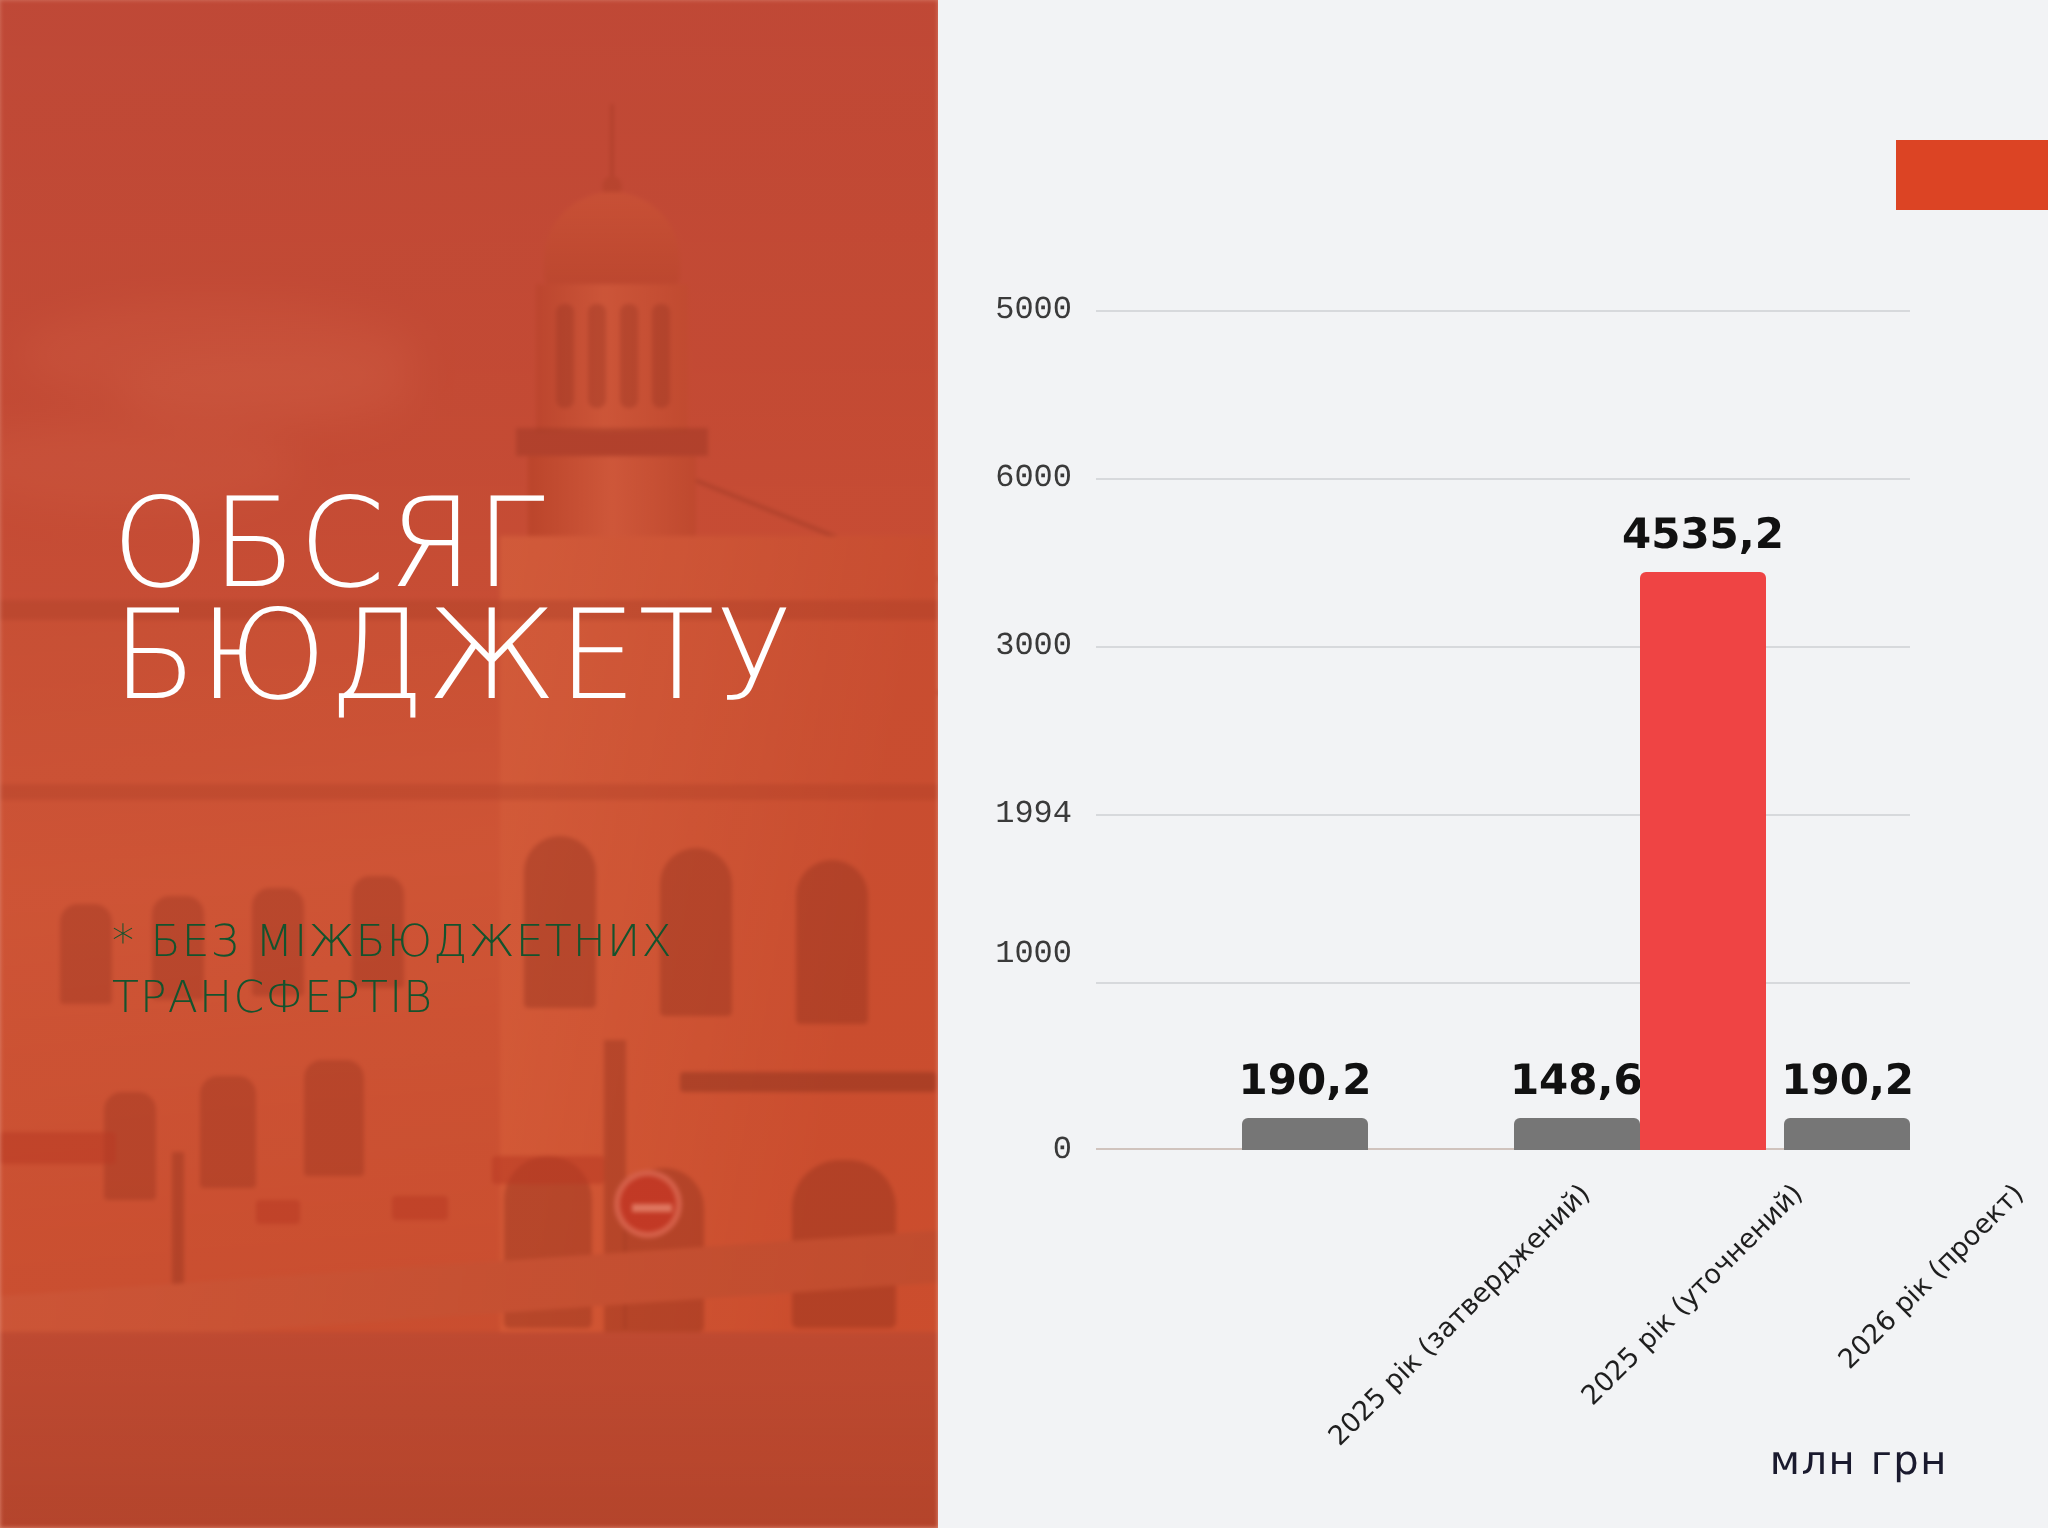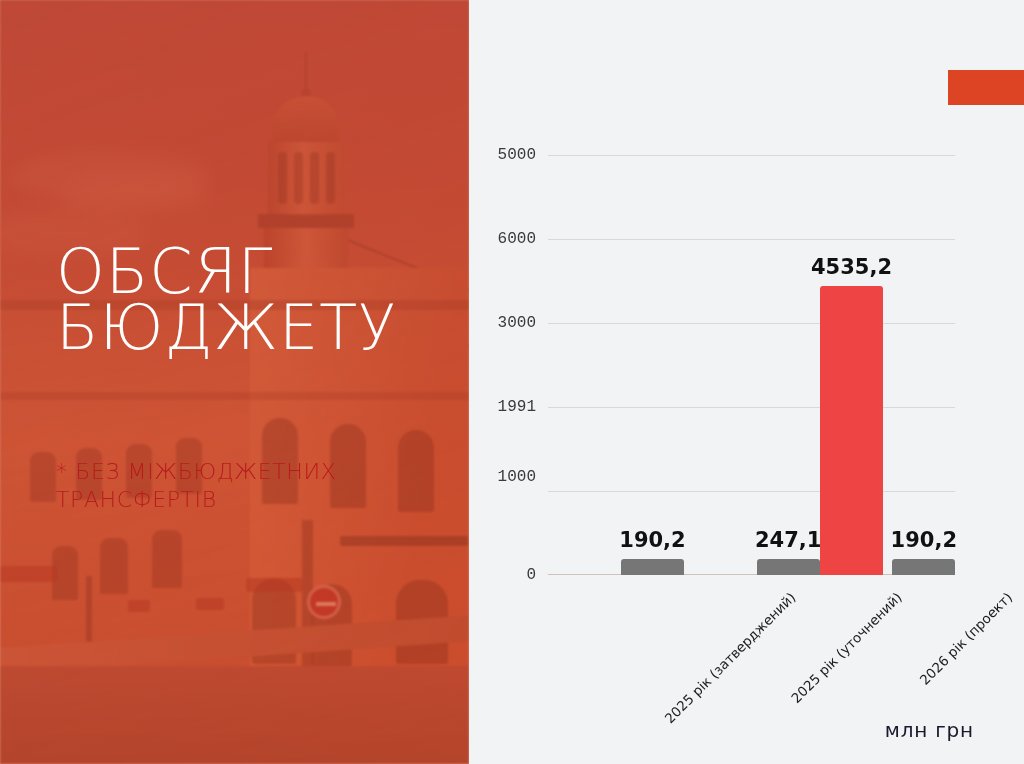--- a/index.html
+++ b/index.html
@@ -64,21 +64,21 @@
 
   
   .title-block{position:absolute;left:56px;top:244px;width:400px;z-index:5;}
   .title-line{
     color:#ffffff;font-size:62px;line-height:56px;letter-spacing:1px;
     font-weight:300;font-family:"DejaVu Sans","Liberation Sans",sans-serif;
     white-space:nowrap;
   }
   .subtitle{
     position:absolute;left:56px;top:458px;width:390px;z-index:5;
-    color:#b91c1c;font-size:22px;line-height:28px;letter-spacing:.6px;font-weight:300;
+    color:#14532d;font-size:22px;line-height:28px;letter-spacing:.6px;font-weight:300;
     font-family:"DejaVu Sans","Liberation Sans",sans-serif;
   }
 
   
   .chart-panel{position:absolute;left:469px;top:0;width:555px;height:764px;background:#f2f3f5;}
   .accent-rect{position:absolute;left:948px;top:70px;width:76px;height:35px;background:#dc4424;}
 
   .legend{position:absolute;left:469px;top:112px;width:555px;
           display:flex;justify-content:center;align-items:center;gap:46px;}
   .leg-item{display:flex;align-items:center;gap:9px;}
@@ -192,33 +192,33 @@
   <div class="chart-panel"></div>
   <div class="accent-rect"></div>
 
 
   <div class="plot" id="plot">
       <div class="baseline"></div>
       <div class="ytick" style="top: 420px;">0</div>
       <div class="gridline" style="top: 336px;"></div>
       <div class="ytick" style="top: 322px;">1000</div>
       <div class="gridline" style="top: 252px;"></div>
-      <div class="ytick" style="top: 252px;">1991</div>
+      <div class="ytick" style="top: 252px;">1994</div>
       <div class="gridline" style="top: 168px;"></div>
       <div class="ytick" style="top: 168px; text-align: right;">3000</div>
       <div class="gridline" style="top: 84px;"></div>
       <div class="ytick" style="top: 84px;">6000</div>
       <div class="gridline" style="top: 0px;"></div>
       <div class="ytick" style="top: 0px;">5000</div>
       <div class="bar grant" style="left: 73px; width: 63px; height: 15.9768px; background: rgb(118, 118, 118);">
         <div class="bar-label">190,2</div>
       </div>
       <div class="xlab" style="left: 60.7px;">2025 рік (затверджений)</div>
       <div class="bar grant" style="left: 208.667px; width: 63px; height: 16.0188px; background: rgb(118, 118, 118);">
-        <div class="bar-label">247,1</div>
+        <div class="bar-label">148,6</div>
       </div>
       <div class="xlab" style="left: 196.367px;">2025 рік (уточнений)</div>
       <div class="bar own" style="left: 272px; width: 63px; height: 289px; background: #ef4444;">
         <div class="bar-label">4535,2</div>
       </div>
       <div class="bar grant" style="left: 344.333px; width: 63px; height: 15.9768px; background: rgb(118, 118, 118);">
         <div class="bar-label">190,2</div>
       </div>
       <div class="xlab" style="left: 332.033px;">2026 рік (проект)</div>
     </div>

